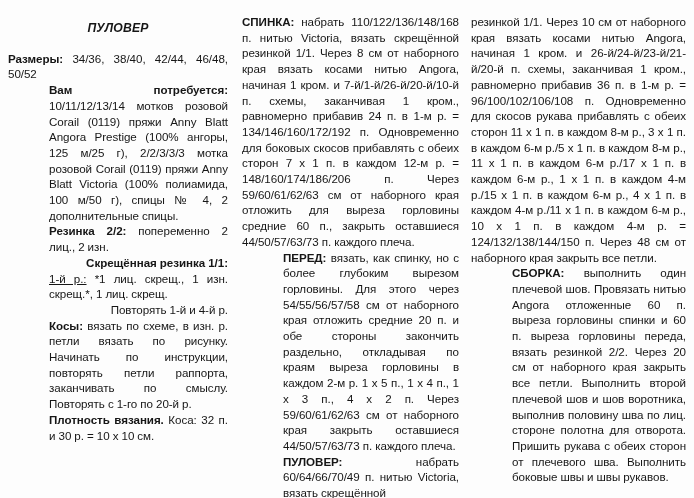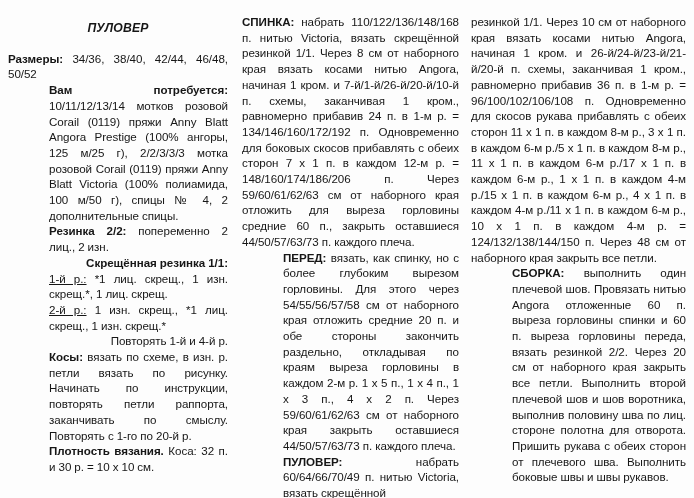--- a/index.html
+++ b/index.html
@@ -81,21 +81,20 @@
       <p class="para"><span class="lead">Размеры:</span><span> 34/36, 38/40, 42/44, 46/48, 50/52</span></p>
 
       <p class="para"><span class="lead">Вам потребуется:</span><span> 10/11/12/13/14 мотков розовой Corail (0119) пряжи Anny Blatt Angora Prestige (100% ангоры, 125 м/25 г), 2/2/3/3/3 мотка розовой Corail (0119) пряжи Anny Blatt Victoria (100% полиамида, 100 м/50 г), спицы № 4, 2 дополнительные спицы.</span></p>
 
       <p class="para"><span class="lead">Резинка 2/2:</span><span> попеременно 2 лиц., 2 изн.</span></p>
 
       <p class="para flat"><span class="lead">Скрещённая резинка 1/1:</span></p>
 
       <p class="para"><span class="lead-u">1-й р.:</span><span> *1 лиц. скрещ., 1 изн. скрещ.*, 1 лиц. скрещ.</span></p>
 
-      <p class="para"><span class="lead-u">2-й р.:</span><span> 1 изн. скрещ., *1 лиц. скрещ., 1 изн. скрещ.*</span></p>
 
       <p class="para flat">Повторять 1-й и 4-й р.</p>
 
       <p class="para"><span class="lead">Косы:</span><span> вязать по схеме, в изн. р. петли вязать по рисунку. Начинать по инструкции, повторять петли раппорта, заканчивать по смыслу. Повторять с 1-го по 20-й р.</span></p>
 
       <p class="para"><span class="lead">Плотность вязания.</span><span> Коса: 32 п. и 30 р. = 10 x 10 см.</span></p>
     </div>
 
     <div class="col col-2">
       <p class="para"><span class="lead">СПИНКА:</span><span> набрать 110/122/136/148/168 п. нитью Victoria, вязать скрещённой резинкой 1/1. Через 8 см от наборного края вязать косами нитью Angora, начиная 1 кром. и 7-й/1-й/26-й/20-й/10-й п. схемы, заканчивая 1 кром., равномерно прибавив 24 п. в 1-м р. = 134/146/160/172/192 п. Одновременно для боковых скосов прибавлять с обеих сторон 7 x 1 п. в каждом 12-м р. = 148/160/174/186/206 п. Через 59/60/61/62/63 см от наборного края отложить для выреза горловины средние 60 п., закрыть оставшиеся 44/50/57/63/73 п. каждого плеча.</span></p>

